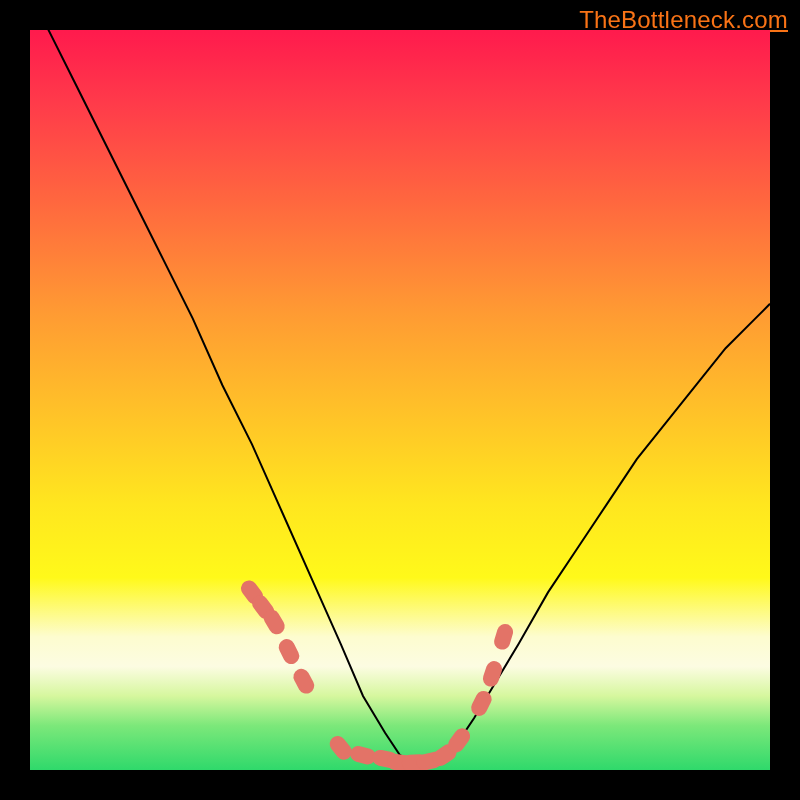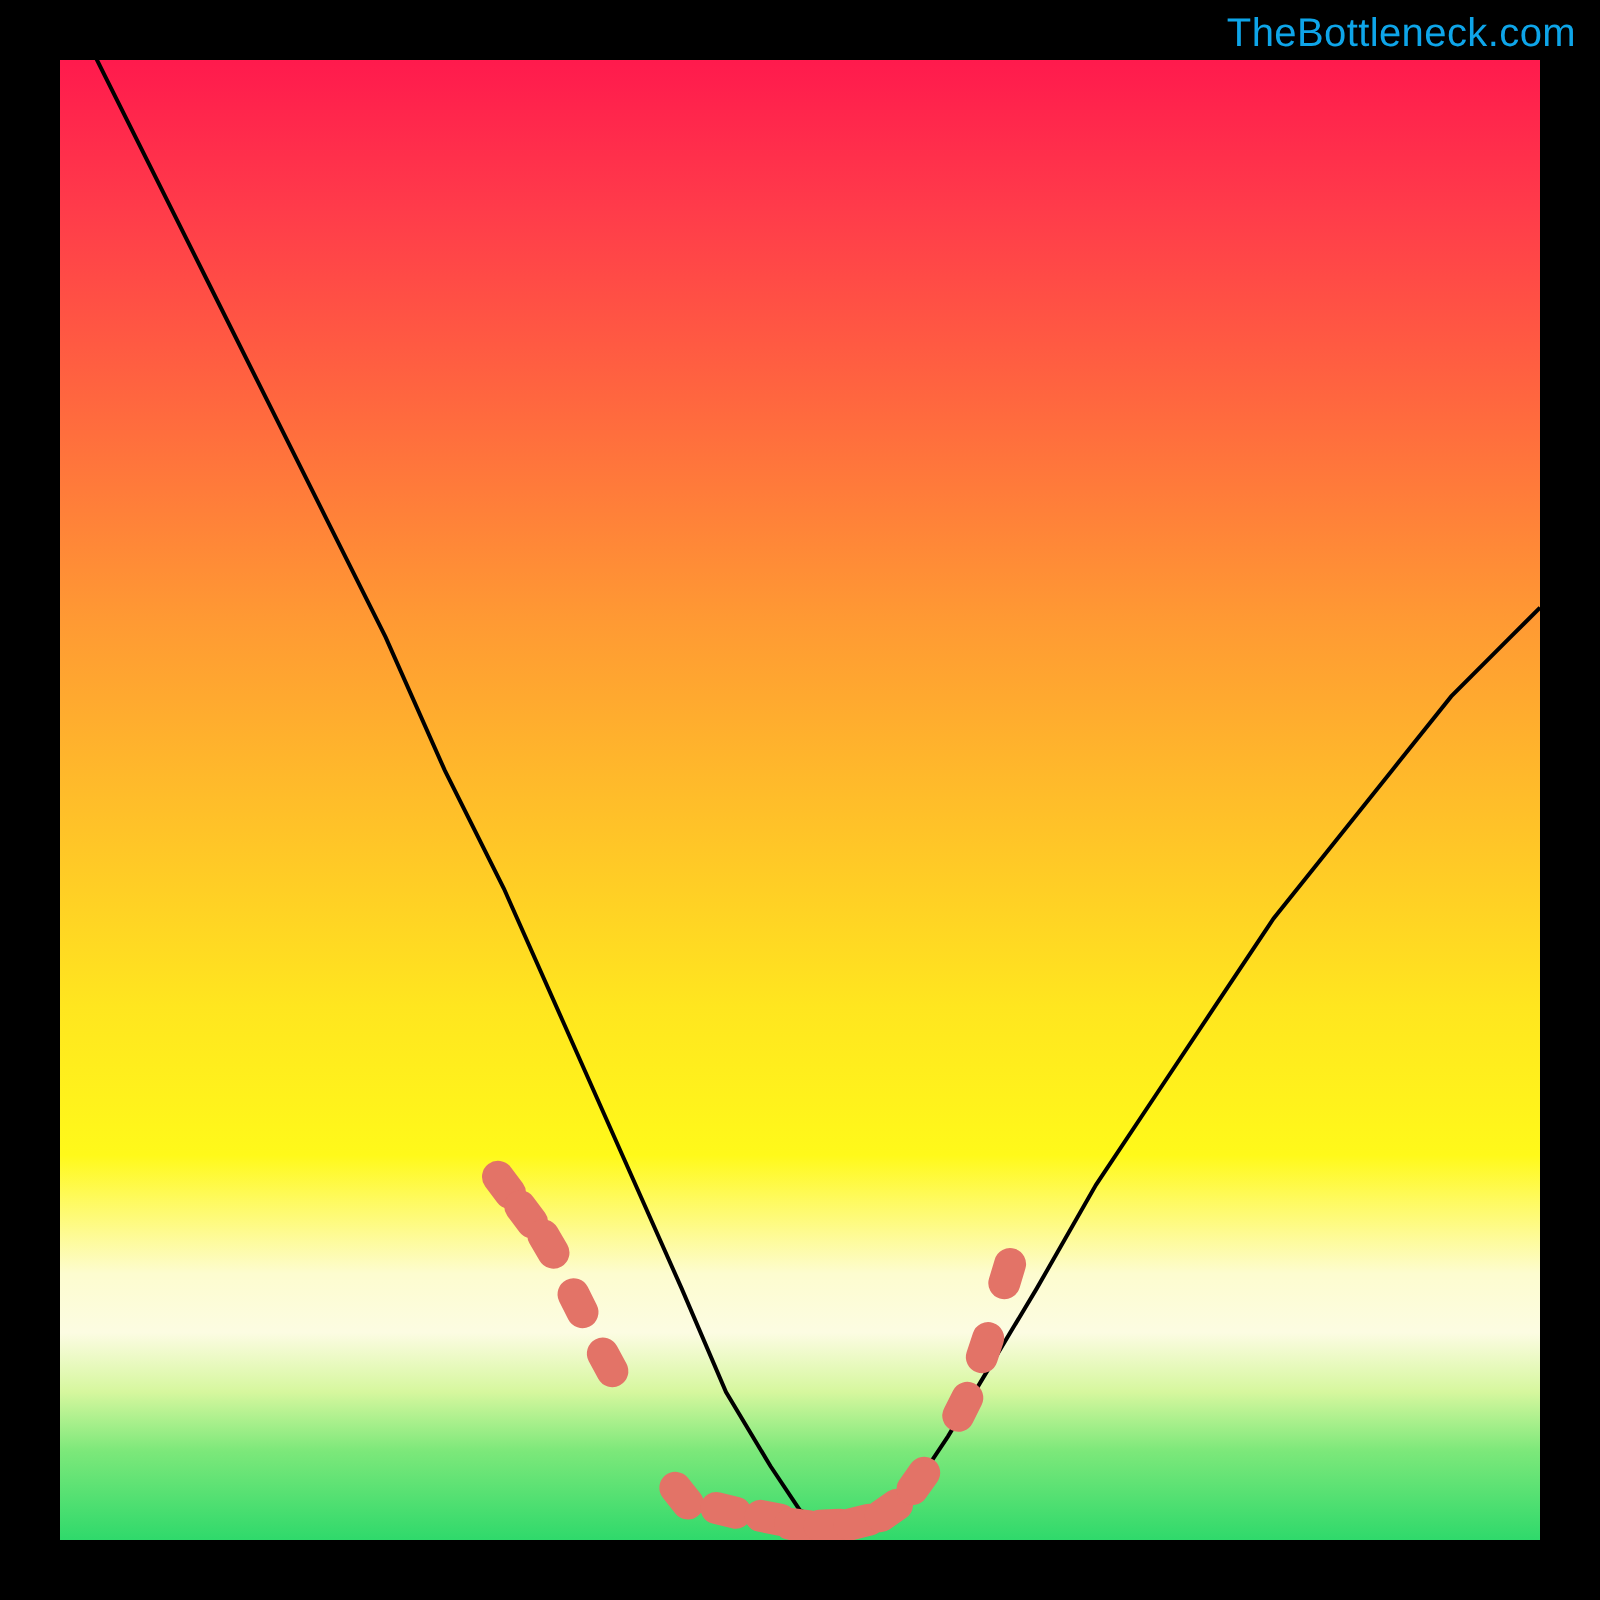--- a/index.html
+++ b/index.html
@@ -43,25 +43,26 @@
       #fcfce2 86%,
       #d6f79e 90%,
       #7ce87a 94%,
       #2fd96b 100%
     );
   }
   .watermark {
     position: absolute;
     top: 6px;
     right: 12px;
-    color: #0ea5e9;
-    font-size: 20px;
+    color: #f97316;
+    font-size: 24px;
     font-weight: 500;
     letter-spacing: 0.2px;
     user-select: none;
+    text-decoration: underline;
   }
   svg.curve {
     position: absolute;
     top: 0; left: 0;
     width: 100%;
     height: 100%;
   }
   .curve-line {
     fill: none;
     stroke: #000;

